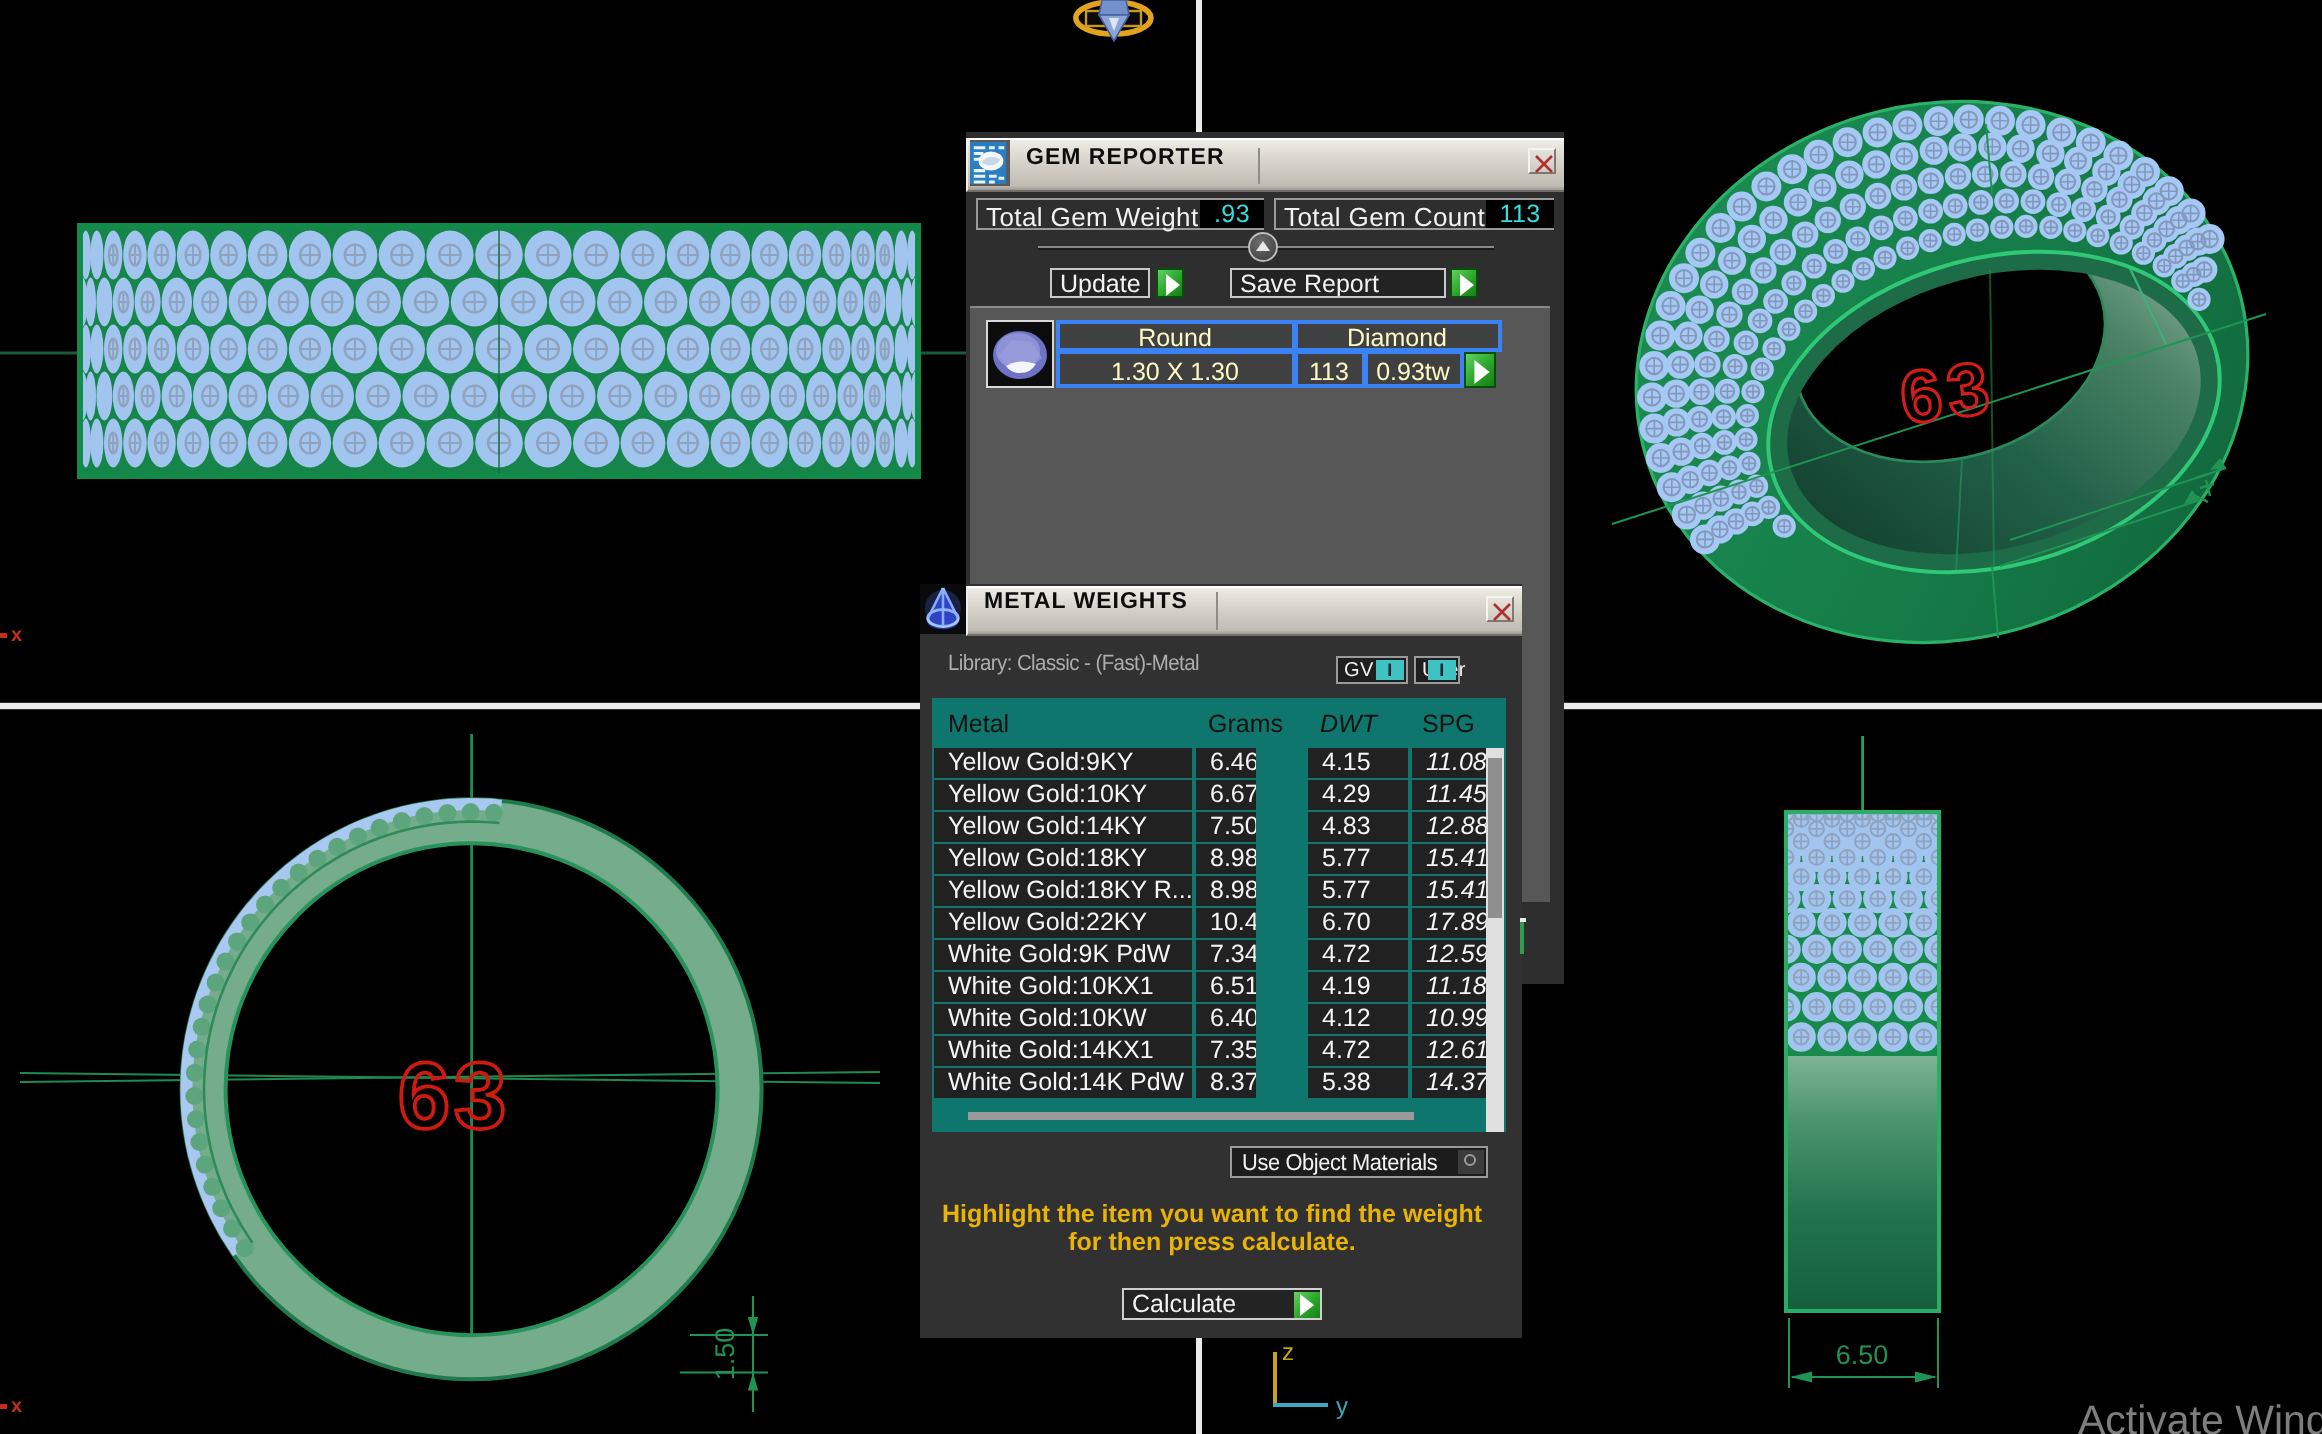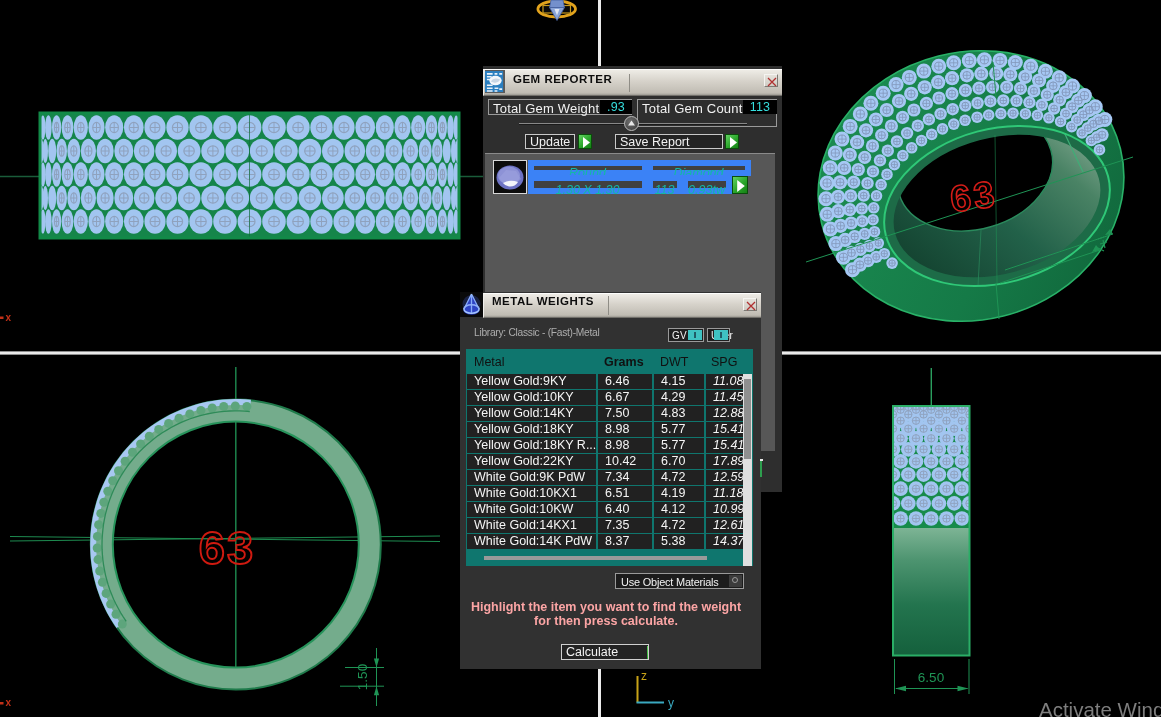--- a/index.html
+++ b/index.html
@@ -14,27 +14,27 @@
 .xbtn { position:absolute; width:14px; height:13px; background:linear-gradient(#e5e2db,#cfccc4);
   border:1px solid #7c7a74; border-top-color:#f5f4f1; border-left-color:#f5f4f1; }
 .xbtn svg { position:absolute; left:2px; top:1.5px; }
 .fieldbox { position:absolute; border:1px solid #9a9a9a; color:#f2f2f2; font-size:13px; letter-spacing:0.2px; }
 .blackfield { position:absolute; background:#000; color:#35dddd; font-size:12.5px; text-align:center; }
 .btn { position:absolute; background:#232323; border:1px solid #c9c9c9; color:#f2f2f2; font-size:12.5px;
   padding-left:4px; overflow:hidden; }
 .gbtn { position:absolute; background:linear-gradient(135deg,#63d263 0%,#2aa52a 55%,#157f15 100%);
   border:1px solid #0a4d0a; }
 .gbtn svg { position:absolute; left:2.5px; top:2px; }
-.cell { position:absolute; background:#404040; border:6px solid #3b82f6; color:#14b8a6;
-  font-size:12.5px; text-align:center;font-style:italic; }
+.cell { position:absolute; background:#404040; border:2px solid #3b82f6; color:#fef9c3;
+  font-size:12.5px; text-align:center; }
 .mrow { position:absolute; left:1px; width:277px; height:15px; }
 .mc { position:absolute; top:0; height:15px; background:#212121; color:#f5f5f5; font-size:12.5px;
   padding:0 0 0 7px; line-height:15px; white-space:nowrap; overflow:hidden; }
 .mc1 { left:0; width:129px; }
-.mc2 { left:131px; width:54px; }
+.mc2 { left:131px; width:30px; }
 .mc3 { left:187px; width:50px; }
 .mc4 { left:239px; width:38px;font-style:italic; }
 .hlabel { position:absolute; top:0; color:#111; font-size:12.5px; }
 </style></head>
 <body>
 <div id="stage">
 <svg id="vp" width="1161" height="717" viewBox="0 0 1161 717">
 <rect x="598" y="0" width="3" height="717" fill="#ebebeb"></rect>
 <rect x="0" y="351.4" width="1161" height="3.2" fill="#ebebeb"></rect>
 <line x1="0" y1="176.5" x2="483" y2="176.5" stroke="#1a5c3a" stroke-width="1.4"></line>
@@ -1178,21 +1178,21 @@
   <div class="xbtn" style="left:281px; top:8px;">
     <svg width="10" height="10" viewBox="0 0 10 10">
           <path d="M1 1 L9 9 M9 1 L1 9" stroke="#b03030" stroke-width="1.3"></path>
         </svg>
   </div>
 
   <div class="fieldbox" style="left:5px; top:33px; width:144px; height:16px;">
     <span style="position:absolute; left:4px; top:1px;">Total Gem Weight</span>
     <div class="blackfield" style="left:111px; top:0px; width:32px; height:14px; line-height:14px;">.93</div>
   </div>
-  <div class="fieldbox" style="left:154px; top:33px; width:140px; height:28px;">
+  <div class="fieldbox" style="left:154px; top:33px; width:140px; height:16px;">
     <span style="position:absolute; left:4px; top:1px;">Total Gem Count</span>
     <div class="blackfield" style="left:105px; top:0px; width:34px; height:14px; line-height:14px;">113</div>
   </div>
 
   <div style="position:absolute; left:36px; top:57px; width:228px; height:1.5px; background:#888; border-bottom:1px solid #1a1a1a;"></div>
   <div style="position:absolute; left:141px; top:50px; width:15px; height:15px; border-radius:50%;
        background:radial-gradient(circle at 40% 35%, #6e6e6e, #3a3a3a); border:1px solid #bdbdbd;">
      <svg width="13" height="13" viewBox="0 0 13 13" style="position:absolute;left:0;top:0;">
           <path d="M6.5 3.5 L10 8.5 L3 8.5 Z" fill="#e8e8e8"></path>
         </svg>
@@ -1257,22 +1257,22 @@
     <span style="position:absolute; left:3px; top:0.5px;">GV</span>
     <div style="position:absolute; right:1px; top:1px; width:14px; height:10px; background:#3fc2c2; color:#123; font-weight:bold; font-size:9px; text-align:center; line-height:10px;">I</div>
   </div>
   <div class="fieldbox" style="left:247px; top:36px; width:23px; height:14px; font-size:10px; background:#1f1f1f;">
     <span style="position:absolute; left:3px; top:0.5px;">User</span>
     <div style="position:absolute; right:1px; top:1px; width:14px; height:10px; background:#3fc2c2; color:#123; font-weight:bold; font-size:9px; text-align:center; line-height:10px;">I</div>
   </div>
 
   <div style="position:absolute; left:6px; top:57px; width:287px; height:217px; background:#0f766e;">
     <div class="hlabel" style="left:8px; top:6px;">Metal</div>
-    <div class="hlabel" style="left:138px; top:6px;font-weight:bold;">Grams</div>
-    <div class="hlabel" style="left:194px; top:6px;">DWT</div>
+    <div class="hlabel" style="left:138px; top:6px;">Grams</div>
+    <div class="hlabel" style="left:194px; top:6px;font-style:italic;">DWT</div>
     <div class="hlabel" style="left:245px; top:6px;">SPG</div>
 <div class="mrow" style="top:25px">
 <div class="mc mc1">Yellow Gold:9KY</div>
           <div class="mc mc2">6.46</div>
           <div class="mc mc3">4.15</div>
           <div class="mc mc4">11.08</div>
         </div>
 <div class="mrow" style="top:41px">
 <div class="mc mc1">Yellow Gold:10KY</div>
           <div class="mc mc2">6.67</div>
@@ -1339,25 +1339,25 @@
     </div>
   </div>
 
   <div class="fieldbox" style="left:155px; top:281px; width:129px; height:16px; background:#1c1c1c; font-size:11.5px;">
     <span style="position:absolute; left:5px; top:1.5px; letter-spacing:-0.2px; transform:scaleX(0.95); transform-origin:left top; white-space:nowrap;">Use Object Materials</span>
     <div style="position:absolute; right:1px; top:1px; width:13px; height:12px; background:#3c3c3c;">
       <div style="position:absolute; left:2.5px; top:2px; width:6px; height:6px; border:1.4px solid #9a9a9a; border-radius:50%;"></div>
     </div>
   </div>
 
-  <div style="position:absolute; left:0; top:309px; width:292px; text-align:center; color:#fca5a5; font-size:12.5px; font-weight:bold; line-height:13.5px;">
+  <div style="position:absolute; left:0; top:309px; width:292px; text-align:center; color:#eab308; font-size:12.5px; font-weight:bold; line-height:13.5px;">
     Highlight the item you want to find the weight<br>for then press calculate.
   </div>
 
-  <div class="btn" style="left:101px; top:352px; width:88px; height:16px; border-color:#d0d0d0; line-height:15px;">Calculate
+  <div class="btn" style="left:101px; top:352px; width:100px; height:16px; border-color:#d0d0d0; line-height:15px;">Calculate
     <div class="gbtn" style="left:85px; top:0.5px; width:13px; height:13px; border:none;">
       <svg width="9" height="11" viewBox="0 0 9 11" style="position:absolute;left:2px;top:1px;">
             <path d="M1 0 L8 5.5 L1 11 Z" fill="#fff"></path>
           </svg>
         </div>
   </div>
 </div>
 <div style="position:absolute; left:760.3px; top:461px; width:1.6px; height:16px; background:#2e9e4e; z-index:30;"></div>
 <div style="position:absolute; left:760px; top:458.5px; width:2.5px; height:2px; background:#e8e8e8; z-index:30;"></div>
 </div>

